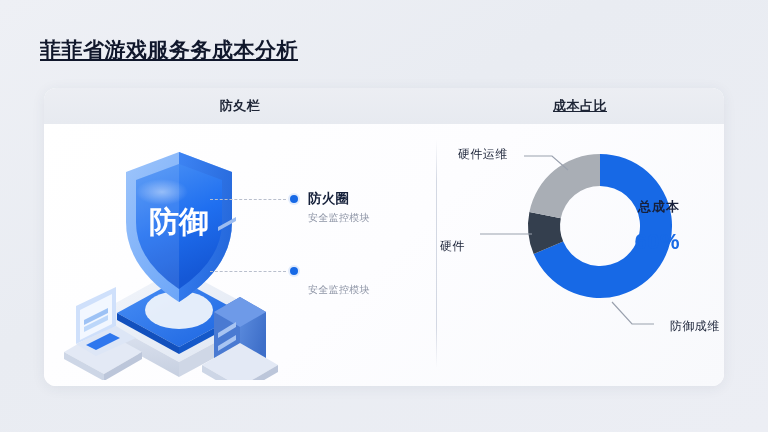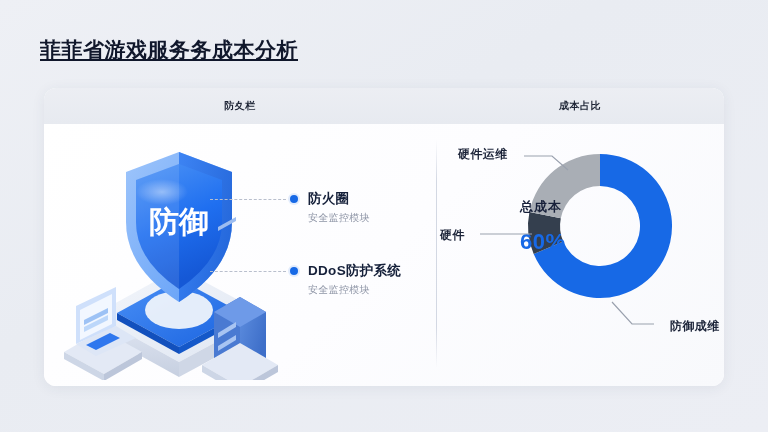--- a/index.html
+++ b/index.html
@@ -35,26 +35,26 @@
     overflow: hidden;
   }
   .card-header {
     position: relative;
     height: 36px;
     background: linear-gradient(180deg, #eceef3 0%, #e7eaf0 100%);
     display: flex;
   }
   .card-header .hcell {
     display: flex; align-items: center; justify-content: center;
-    font-size: 10px; font-weight: 700; color: #1d2435;
+    font-size: 13px; font-weight: 700; color: #1d2435;
     letter-spacing: 0.5px;
     text-align: right;
   }
   .hcell.left { width: 392px; }
-  .hcell.right { width: 288px; }
+  .hcell.right { width: 288px; text-decoration: underline; }
 
   .card-body {
     position: relative;
     height: 262px;
     background: linear-gradient(135deg, #ffffff 0%, #fdfdff 50%, #f8f9fc 100%);
   }
   .divider {
     position: absolute;
     left: 392px; top: 16px;
     width: 1px; height: 228px;
@@ -115,42 +115,42 @@
     position: absolute;
     left: 392px; top: 0;
     width: 288px; height: 262px;
   }
   .donut-svg { position: absolute; left: 84px; top: 22px; }
   .donut-center {
     position: absolute;
     left: 84px; top: 22px;
     width: 160px; height: 160px;
     display: flex; flex-direction: column;
-    align-items: flex-start; justify-content: center;
+    align-items: flex-end; justify-content: center;
     pointer-events: none;
   }
   .dc-label {
     font-size: 13px; font-weight: 700; color: #17203a;
     letter-spacing: 1px;
     margin-bottom: 1px;
   }
   .dc-value {
     font-size: 22px; font-weight: 700; color: #1769e6;
     letter-spacing: 0.5px;
     margin-top: 12px;
   }
   .chart-label {
     position: absolute;
-    font-size: 12px; font-weight: 700;
+    font-size: 12px; font-weight: 400;
     color: #1b2338;
     white-space: nowrap;
     letter-spacing: 0.4px;
   }
   .lbl-hw-ops { left: 22px; top: 22px; }
-  .lbl-hw { left: 4px; top: 103px; }
+  .lbl-hw { left: 4px; top: 114px; }
   .lbl-def { left: 222px; top: 194px; padding-left: 12px; }
   .leader { position: absolute; overflow: visible; }
 </style>
 </head>
 <body>
 
 <div class="page-title">菲菲省游戏服务务成本分析</div>
 
 <div class="card">
 
@@ -249,21 +249,20 @@
       <div class="bullet-row">
         <div class="dash-line"></div>
         <div class="dot"></div>
         <div class="b-title">防火圈</div>
         <div class="b-sub">安全监控模块</div>
       </div>
 
       <div class="bullet-row">
         <div class="dash-line"></div>
         <div class="dot"></div>
-        <div class="b-title">DDoS防护系统</div>
         <div class="b-sub">安全监控模块</div>
       </div>
 
 
     </div>
 
     <div class="chart-wrap">
 
       <svg class="donut-svg" width="160" height="160" viewBox="0 0 160 160">
         <g transform="translate(80,80)">

